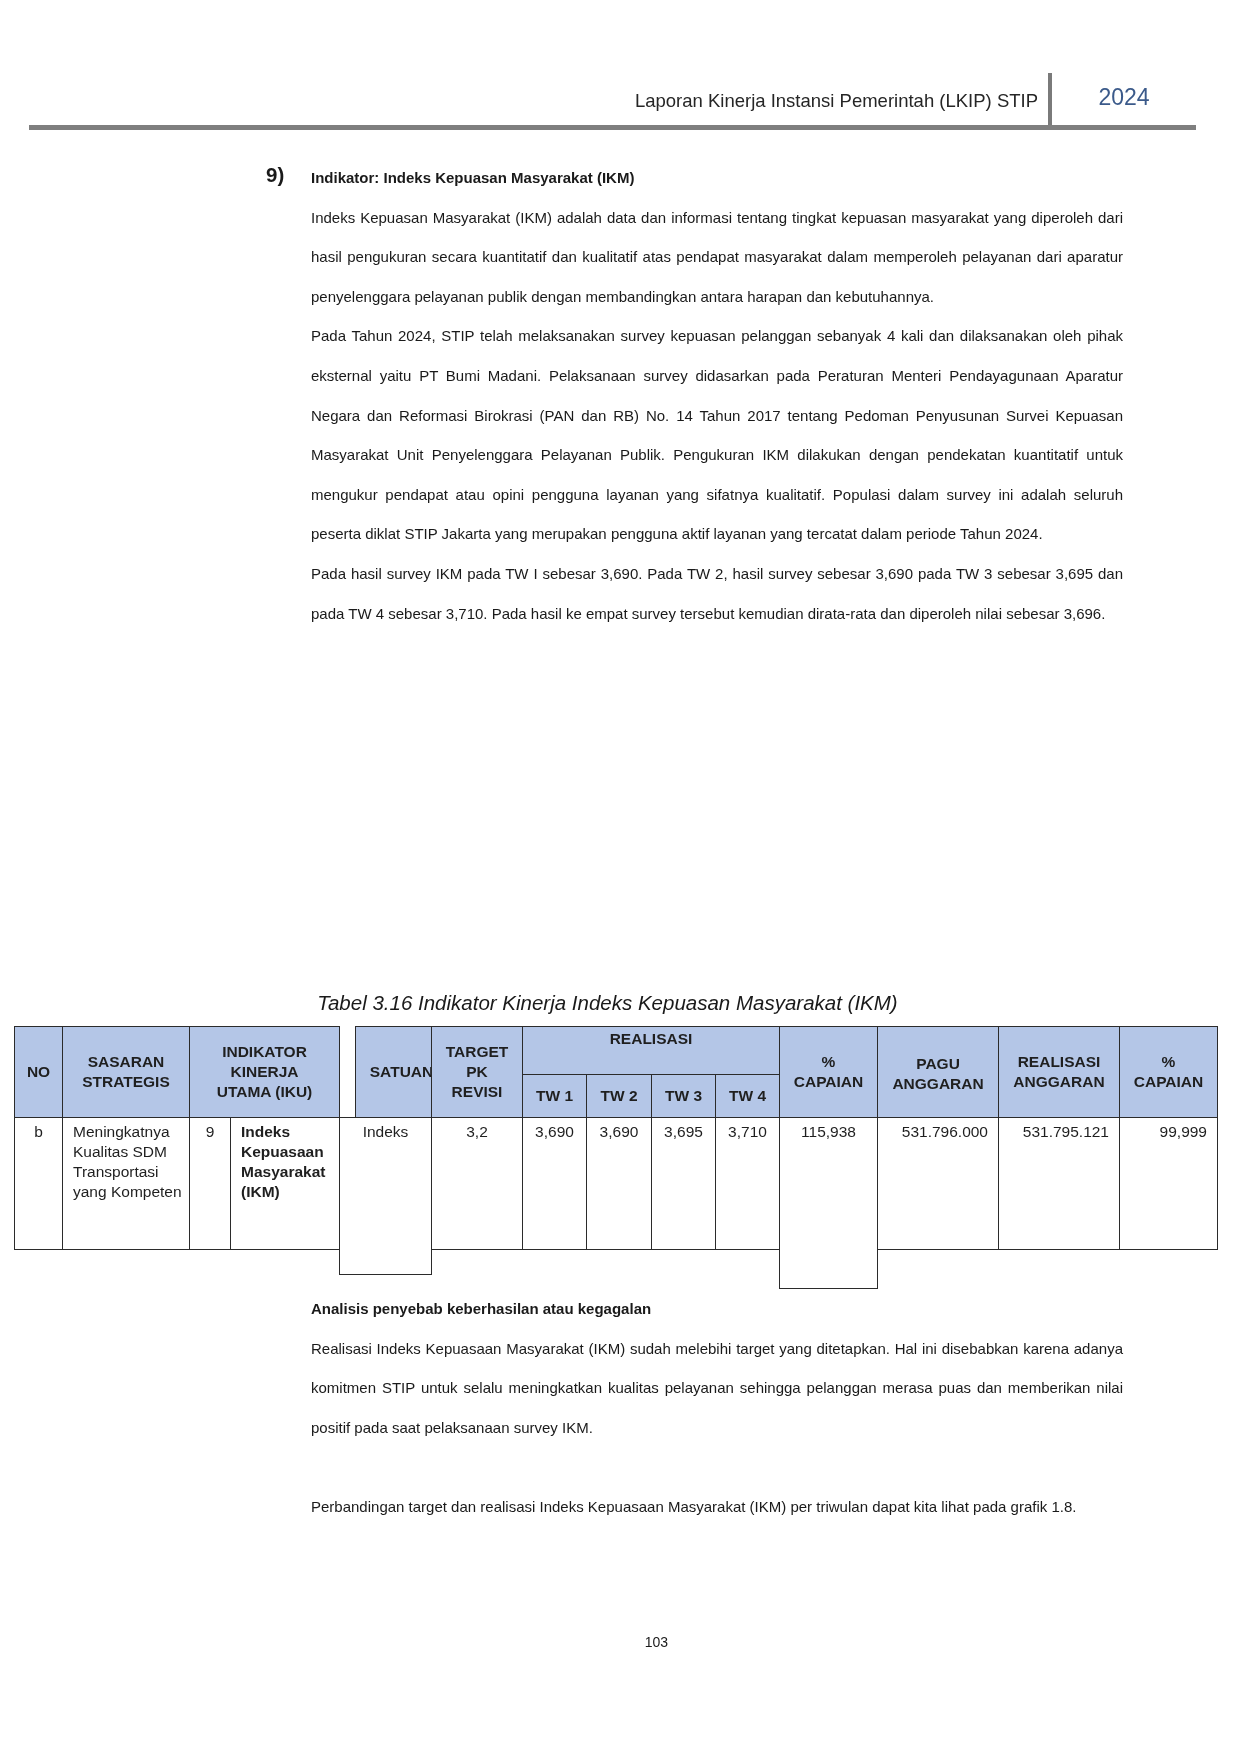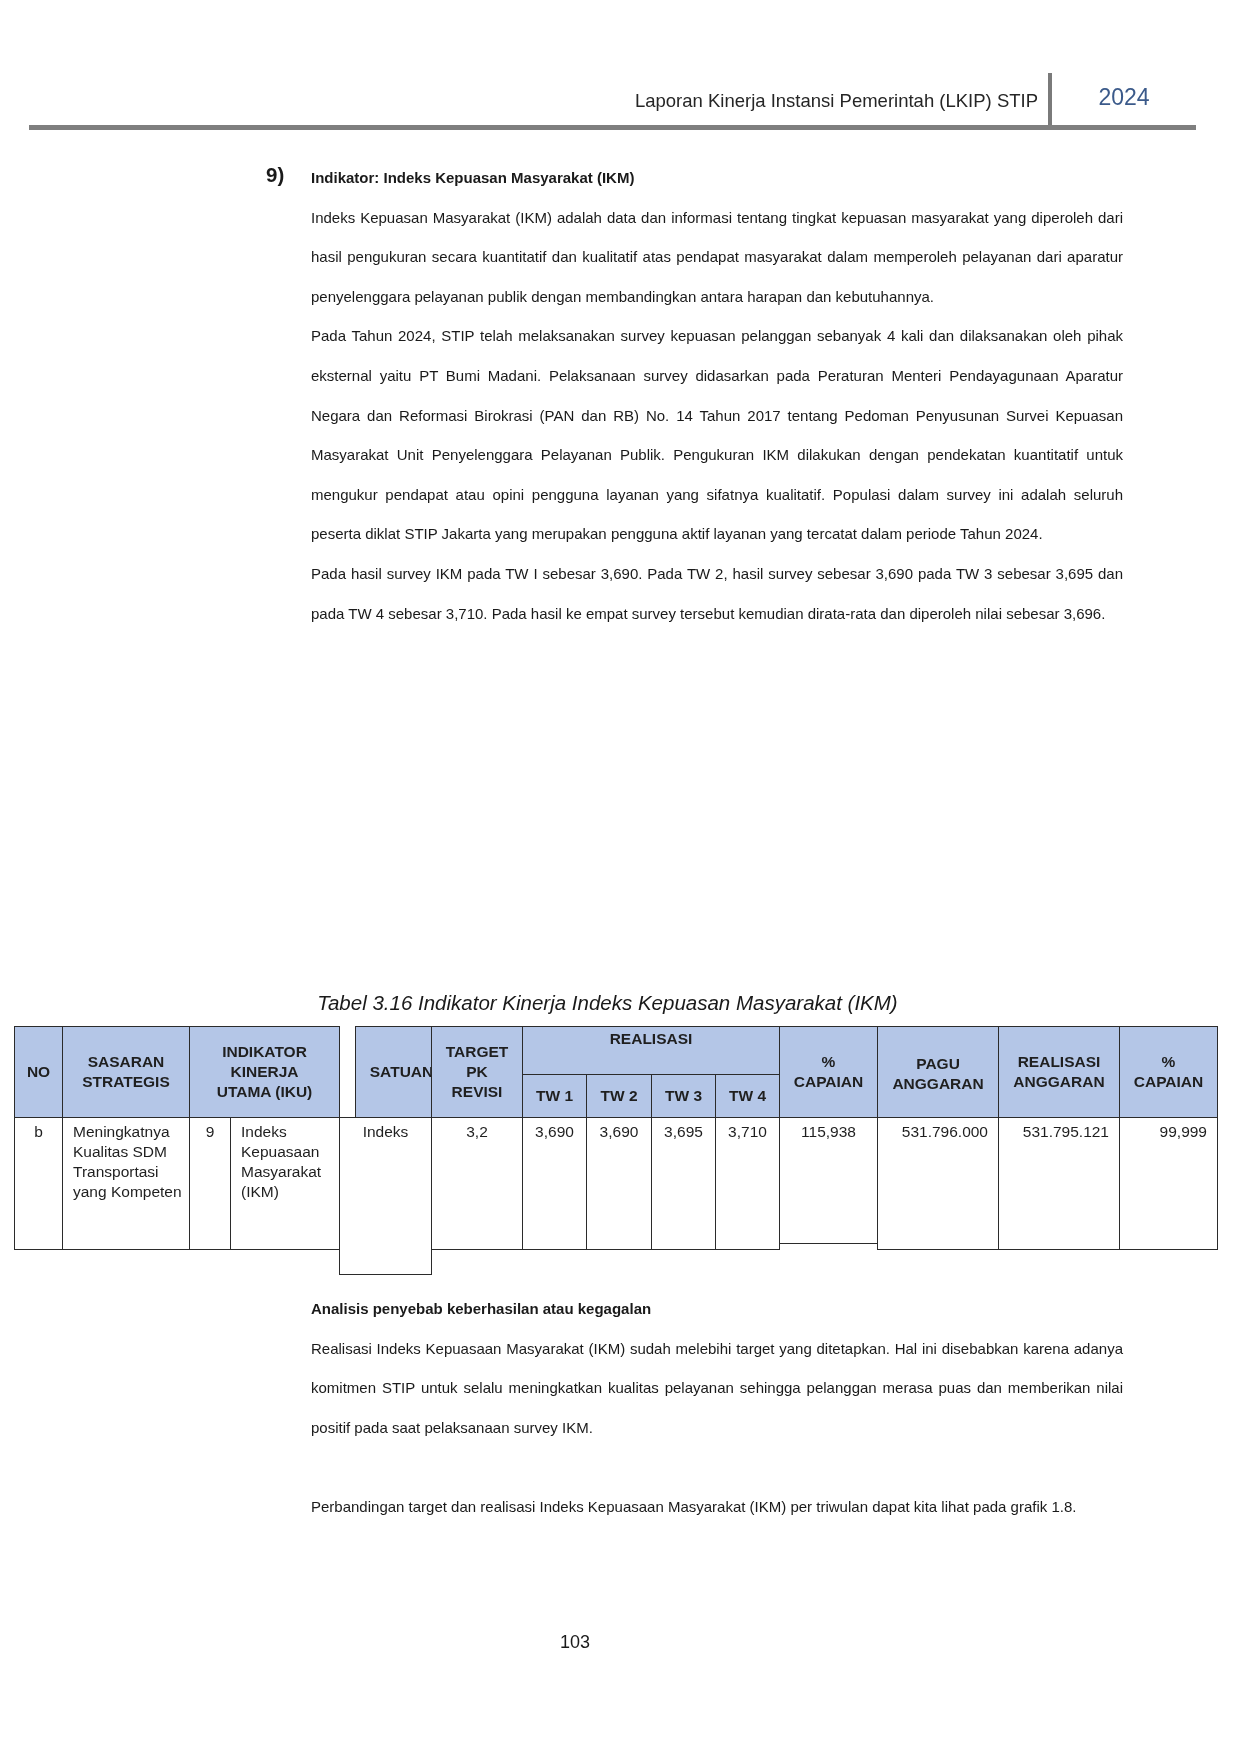--- a/index.html
+++ b/index.html
@@ -28,21 +28,21 @@
   .cell { position: absolute; box-sizing: border-box; border: 1px solid #2b2b2b;
           font-size: 15.5px; line-height: 20px; }
   .th { background: #b4c6e7; font-weight: bold; text-align: center; color: #1f1f1f;
         display: flex; align-items: center; justify-content: center; }
   .td { background: #ffffff; padding-top: 4px; color: #1f1f1f; }
   .td.l { text-align: left; padding-left: 10px; }
   .td.c { text-align: center; }
   .td.r { text-align: right; padding-right: 10px; }
   .th.top { align-items: flex-start; padding-top: 2px; }
 
-  .page-num { left: 560px; width: 108px; top: 1630px; text-align: left; font-size: 18px; line-height: 24px; }
+  .page-num { left: 560px; width: 108px; top: 1630px; text-align: right; font-size: 14px; line-height: 24px; }
 </style>
 </head>
 <body>
 
 <div class="abs hdr-title">Laporan Kinerja Instansi Pemerintah (LKIP) STIP</div>
 <div class="abs hdr-divider"></div>
 <div class="abs hdr-year">2024</div>
 <div class="abs hdr-rule"></div>
 
 <div class="abs item-num">9)</div>
@@ -68,28 +68,28 @@
   <div class="cell th" style="left:637px;top:48px;width:65px;height:44px;">TW 3</div>
   <div class="cell th" style="left:701px;top:48px;width:65px;height:44px;">TW 4</div>
   <div class="cell th" style="left:765px;top:0;width:99px;height:92px;padding:0 14px;">% CAPAIAN</div>
   <div class="cell th" style="left:863px;top:0;width:122px;height:96px;padding:0 26px;">PAGU ANGGARAN</div>
   <div class="cell th" style="left:984px;top:0;width:122px;height:92px;padding:0 10px;">REALISASI ANGGARAN</div>
   <div class="cell th" style="left:1105px;top:0;width:99px;height:92px;padding:0 14px;">% CAPAIAN</div>
 
   <div class="cell td c" style="left:0;top:91px;width:49px;height:133px;">b</div>
   <div class="cell td l" style="left:48px;top:91px;width:128px;height:133px;padding-right:4px;">Meningkatnya Kualitas SDM Transportasi yang Kompeten</div>
   <div class="cell td c" style="left:175px;top:91px;width:42px;height:133px;">9</div>
-  <div class="cell td l" style="left:216px;top:91px;width:110px;height:133px;padding-right:4px;">Indeks Kepuasaan Masyarakat (IKM)</div>
+  <div class="cell td l" style="left:216px;top:91px;width:110px;height:133px;padding-right:4px;font-weight:bold;">Indeks Kepuasaan Masyarakat (IKM)</div>
   <div class="cell td c" style="left:325px;top:91px;width:93px;height:158px;">Indeks</div>
   <div class="cell td c" style="left:417px;top:91px;width:92px;height:133px;">3,2</div>
   <div class="cell td c" style="left:508px;top:91px;width:65px;height:133px;">3,690</div>
   <div class="cell td c" style="left:572px;top:91px;width:66px;height:133px;">3,690</div>
   <div class="cell td c" style="left:637px;top:91px;width:65px;height:133px;">3,695</div>
   <div class="cell td c" style="left:701px;top:91px;width:65px;height:133px;">3,710</div>
-  <div class="cell td c" style="left:765px;top:91px;width:99px;height:127px;">115,938</div>
+  <div class="cell td c" style="left:765px;top:91px;width:99px;height:172px;">115,938</div>
   <div class="cell td r" style="left:863px;top:91px;width:122px;height:133px;">531.796.000</div>
   <div class="cell td r" style="left:984px;top:91px;width:122px;height:133px;">531.795.121</div>
   <div class="cell td r" style="left:1105px;top:91px;width:99px;height:133px;">99,999</div>
 </div>
 
 <div class="abs text-block" style="top:1289px;">
   <p class="h-bold">Analisis penyebab keberhasilan atau kegagalan</p>
   <p>Realisasi Indeks Kepuasaan Masyarakat (IKM) sudah melebihi target yang ditetapkan. Hal ini disebabkan karena adanya komitmen STIP untuk selalu meningkatkan kualitas pelayanan sehingga pelanggan merasa puas dan memberikan nilai positif pada saat pelaksanaan survey IKM.</p>
   <p style="height:39.6px;"></p>
   <p>Perbandingan target dan realisasi Indeks Kepuasaan Masyarakat (IKM) per triwulan dapat kita lihat pada grafik 1.8.</p>

